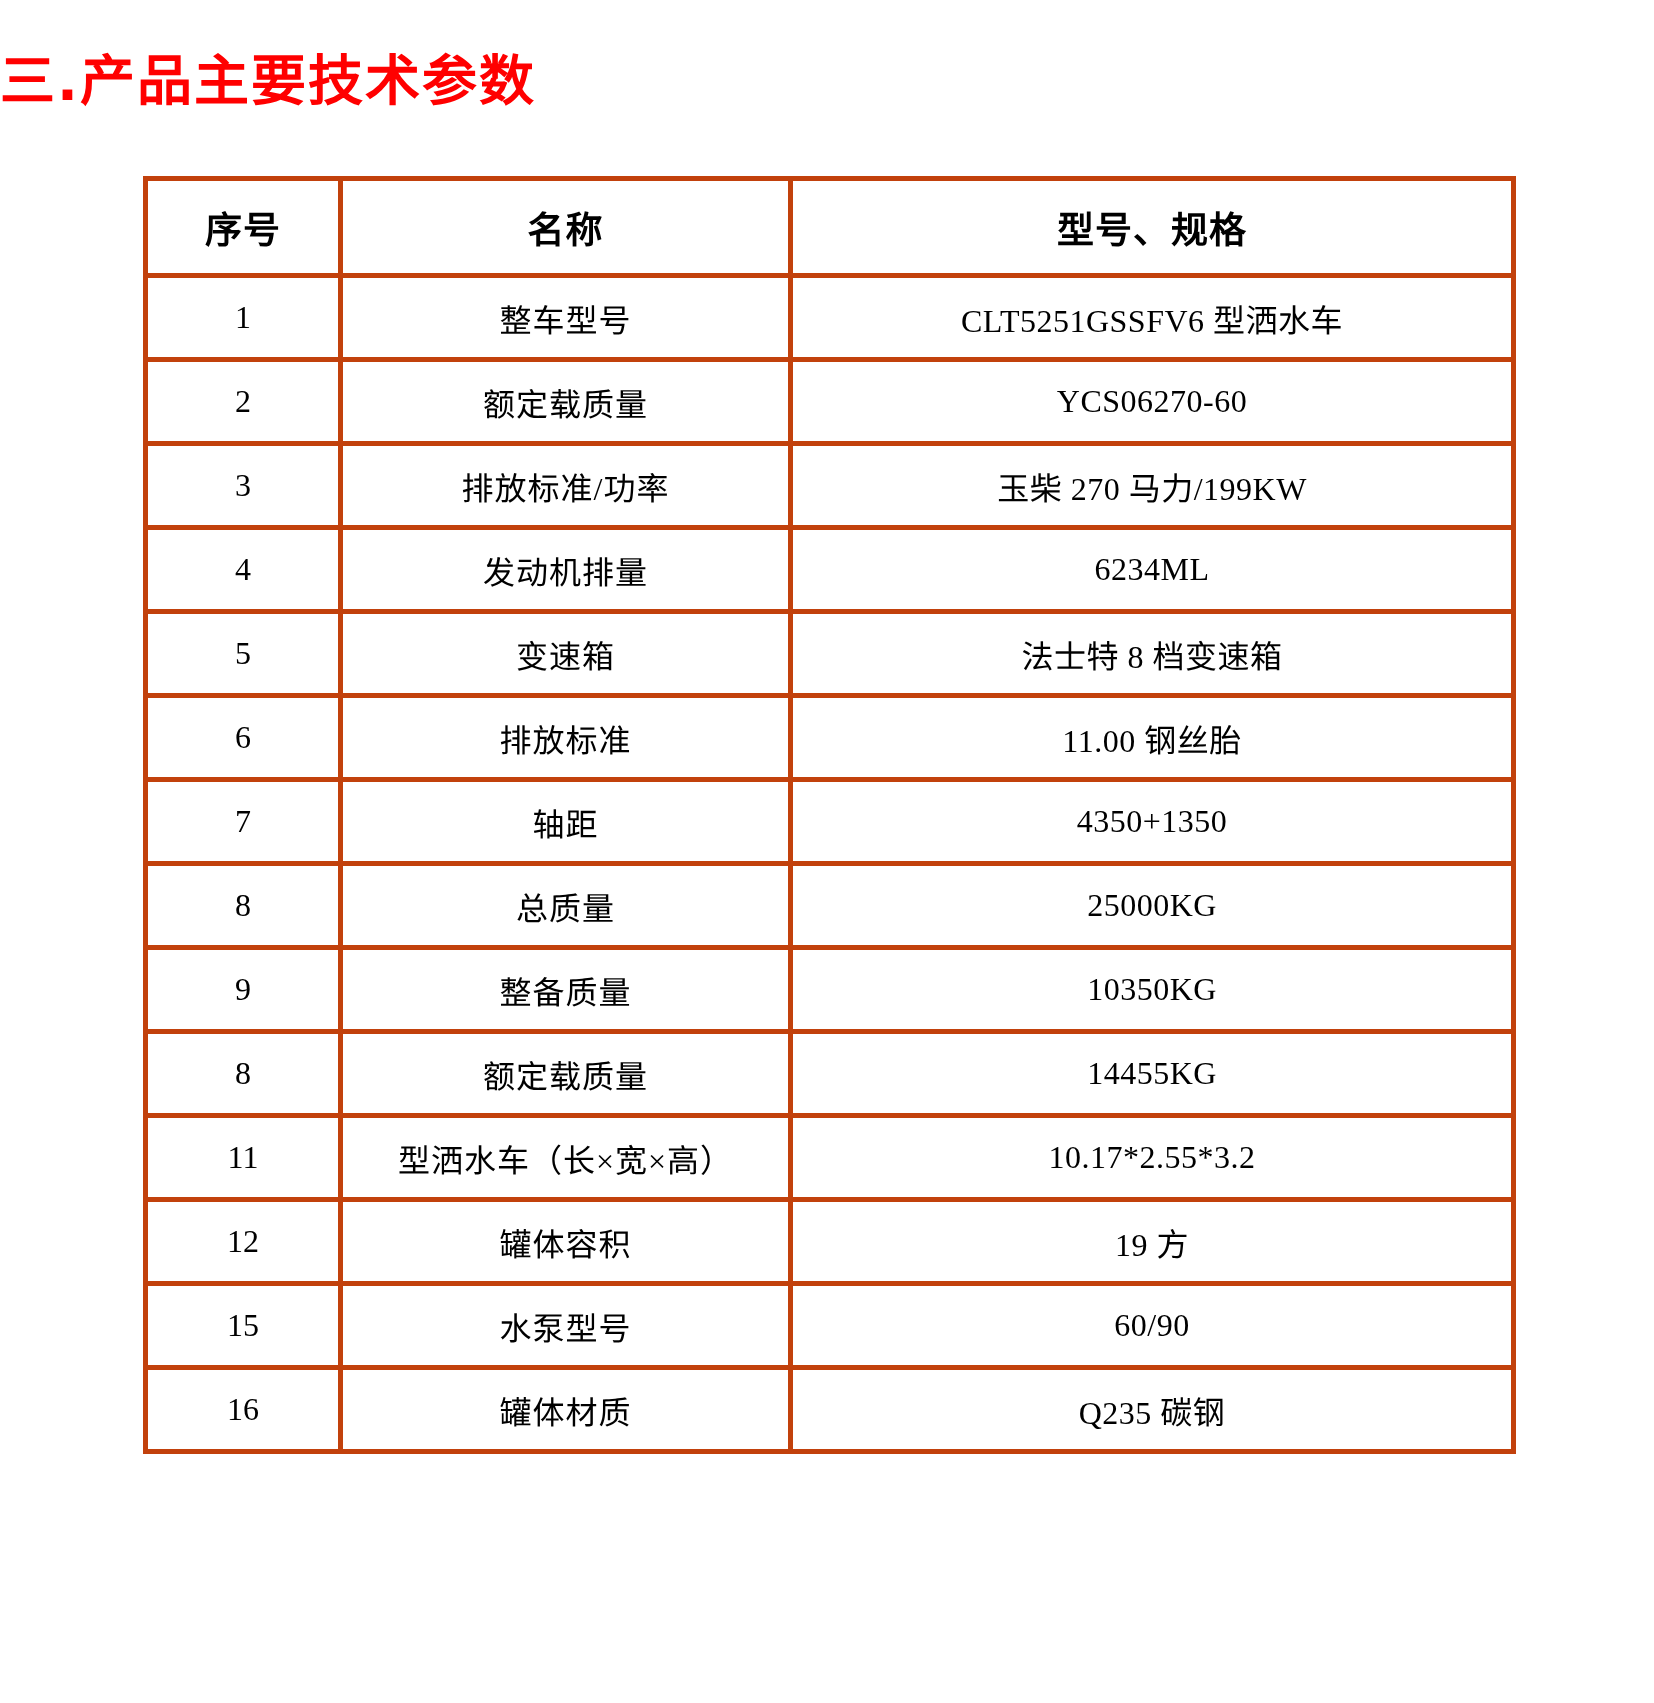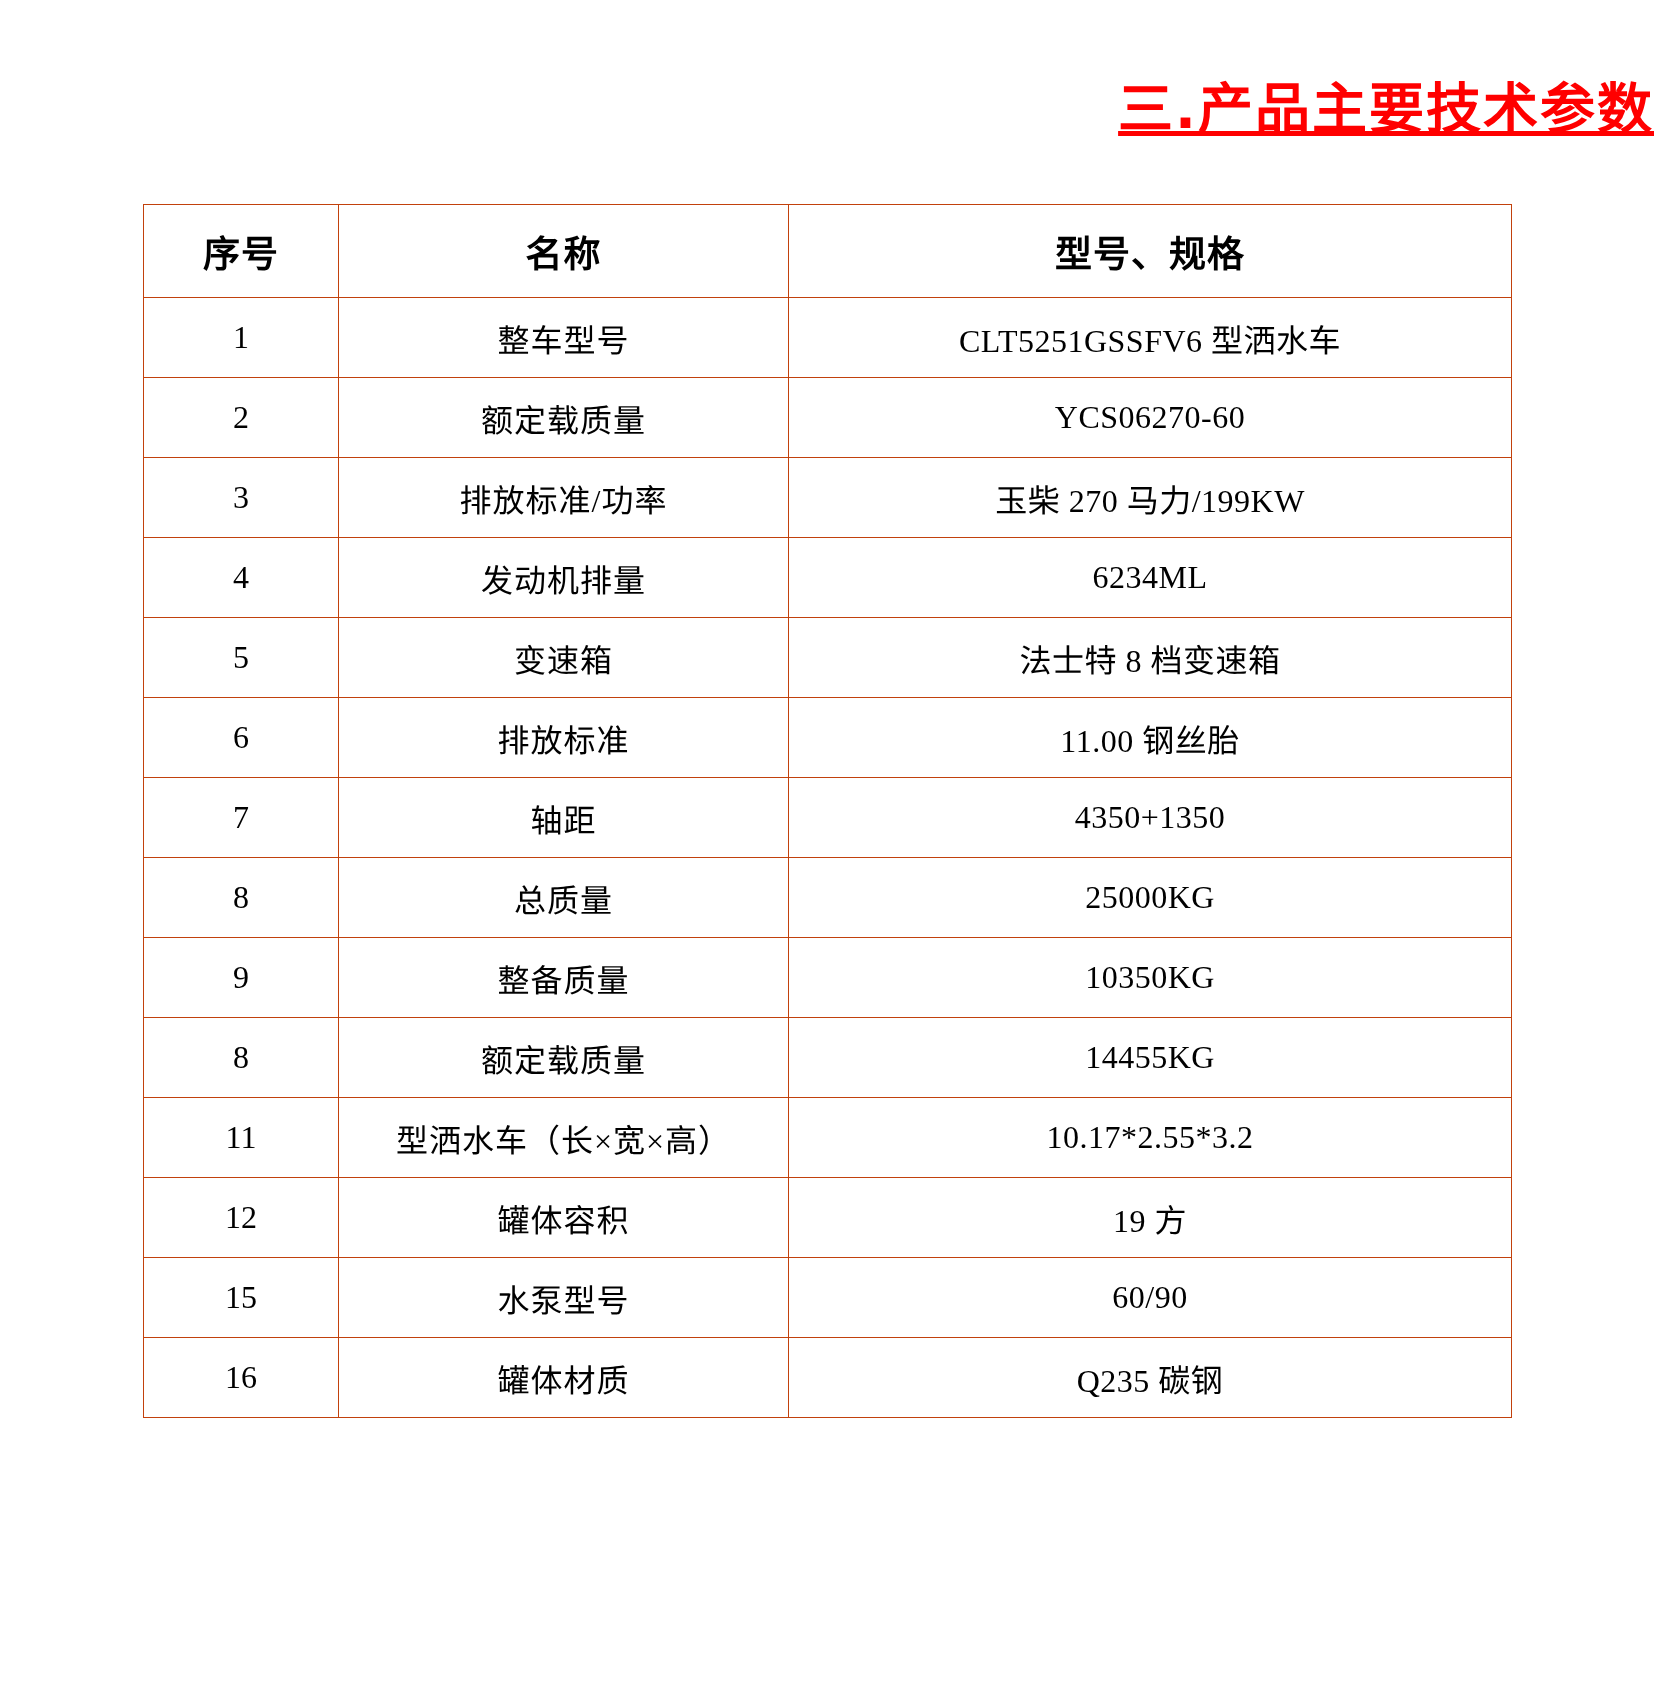--- a/index.html
+++ b/index.html
@@ -14,43 +14,42 @@
     color: #000000;
     overflow: hidden;
   }
   .page {
     position: relative;
     width: 1654px;
     height: 1703px;
     box-sizing: border-box;
   }
   .doc-title {
-    text-align: right;
+    text-align: left;
     color: #ff0000;
     font-family: "DejaVu Sans", "Liberation Sans", sans-serif;
     font-weight: bold;
     font-size: 55px;
     letter-spacing: 2px;
-    padding-top: 76px;
+    padding-top: 48px;
     padding-bottom: 0;
     line-height: 1.2;
-    text-decoration: underline;
   }
   .table-wrap {
     margin: 0 auto;
     margin-top: 62px;
     width: 1368px;
   }
   table.spec {
     border-collapse: collapse;
     width: 100%;
     table-layout: fixed;
   }
   table.spec td, table.spec th {
-    border: 1px solid #c2410c;
+    border: 5px solid #c2410c;
     text-align: center;
     vertical-align: middle;
     padding: 0;
     font-weight: normal;
   }
   table.spec thead th {
     height: 92px;
     font-size: 37px;
     font-weight: bold;
     letter-spacing: 1px;

